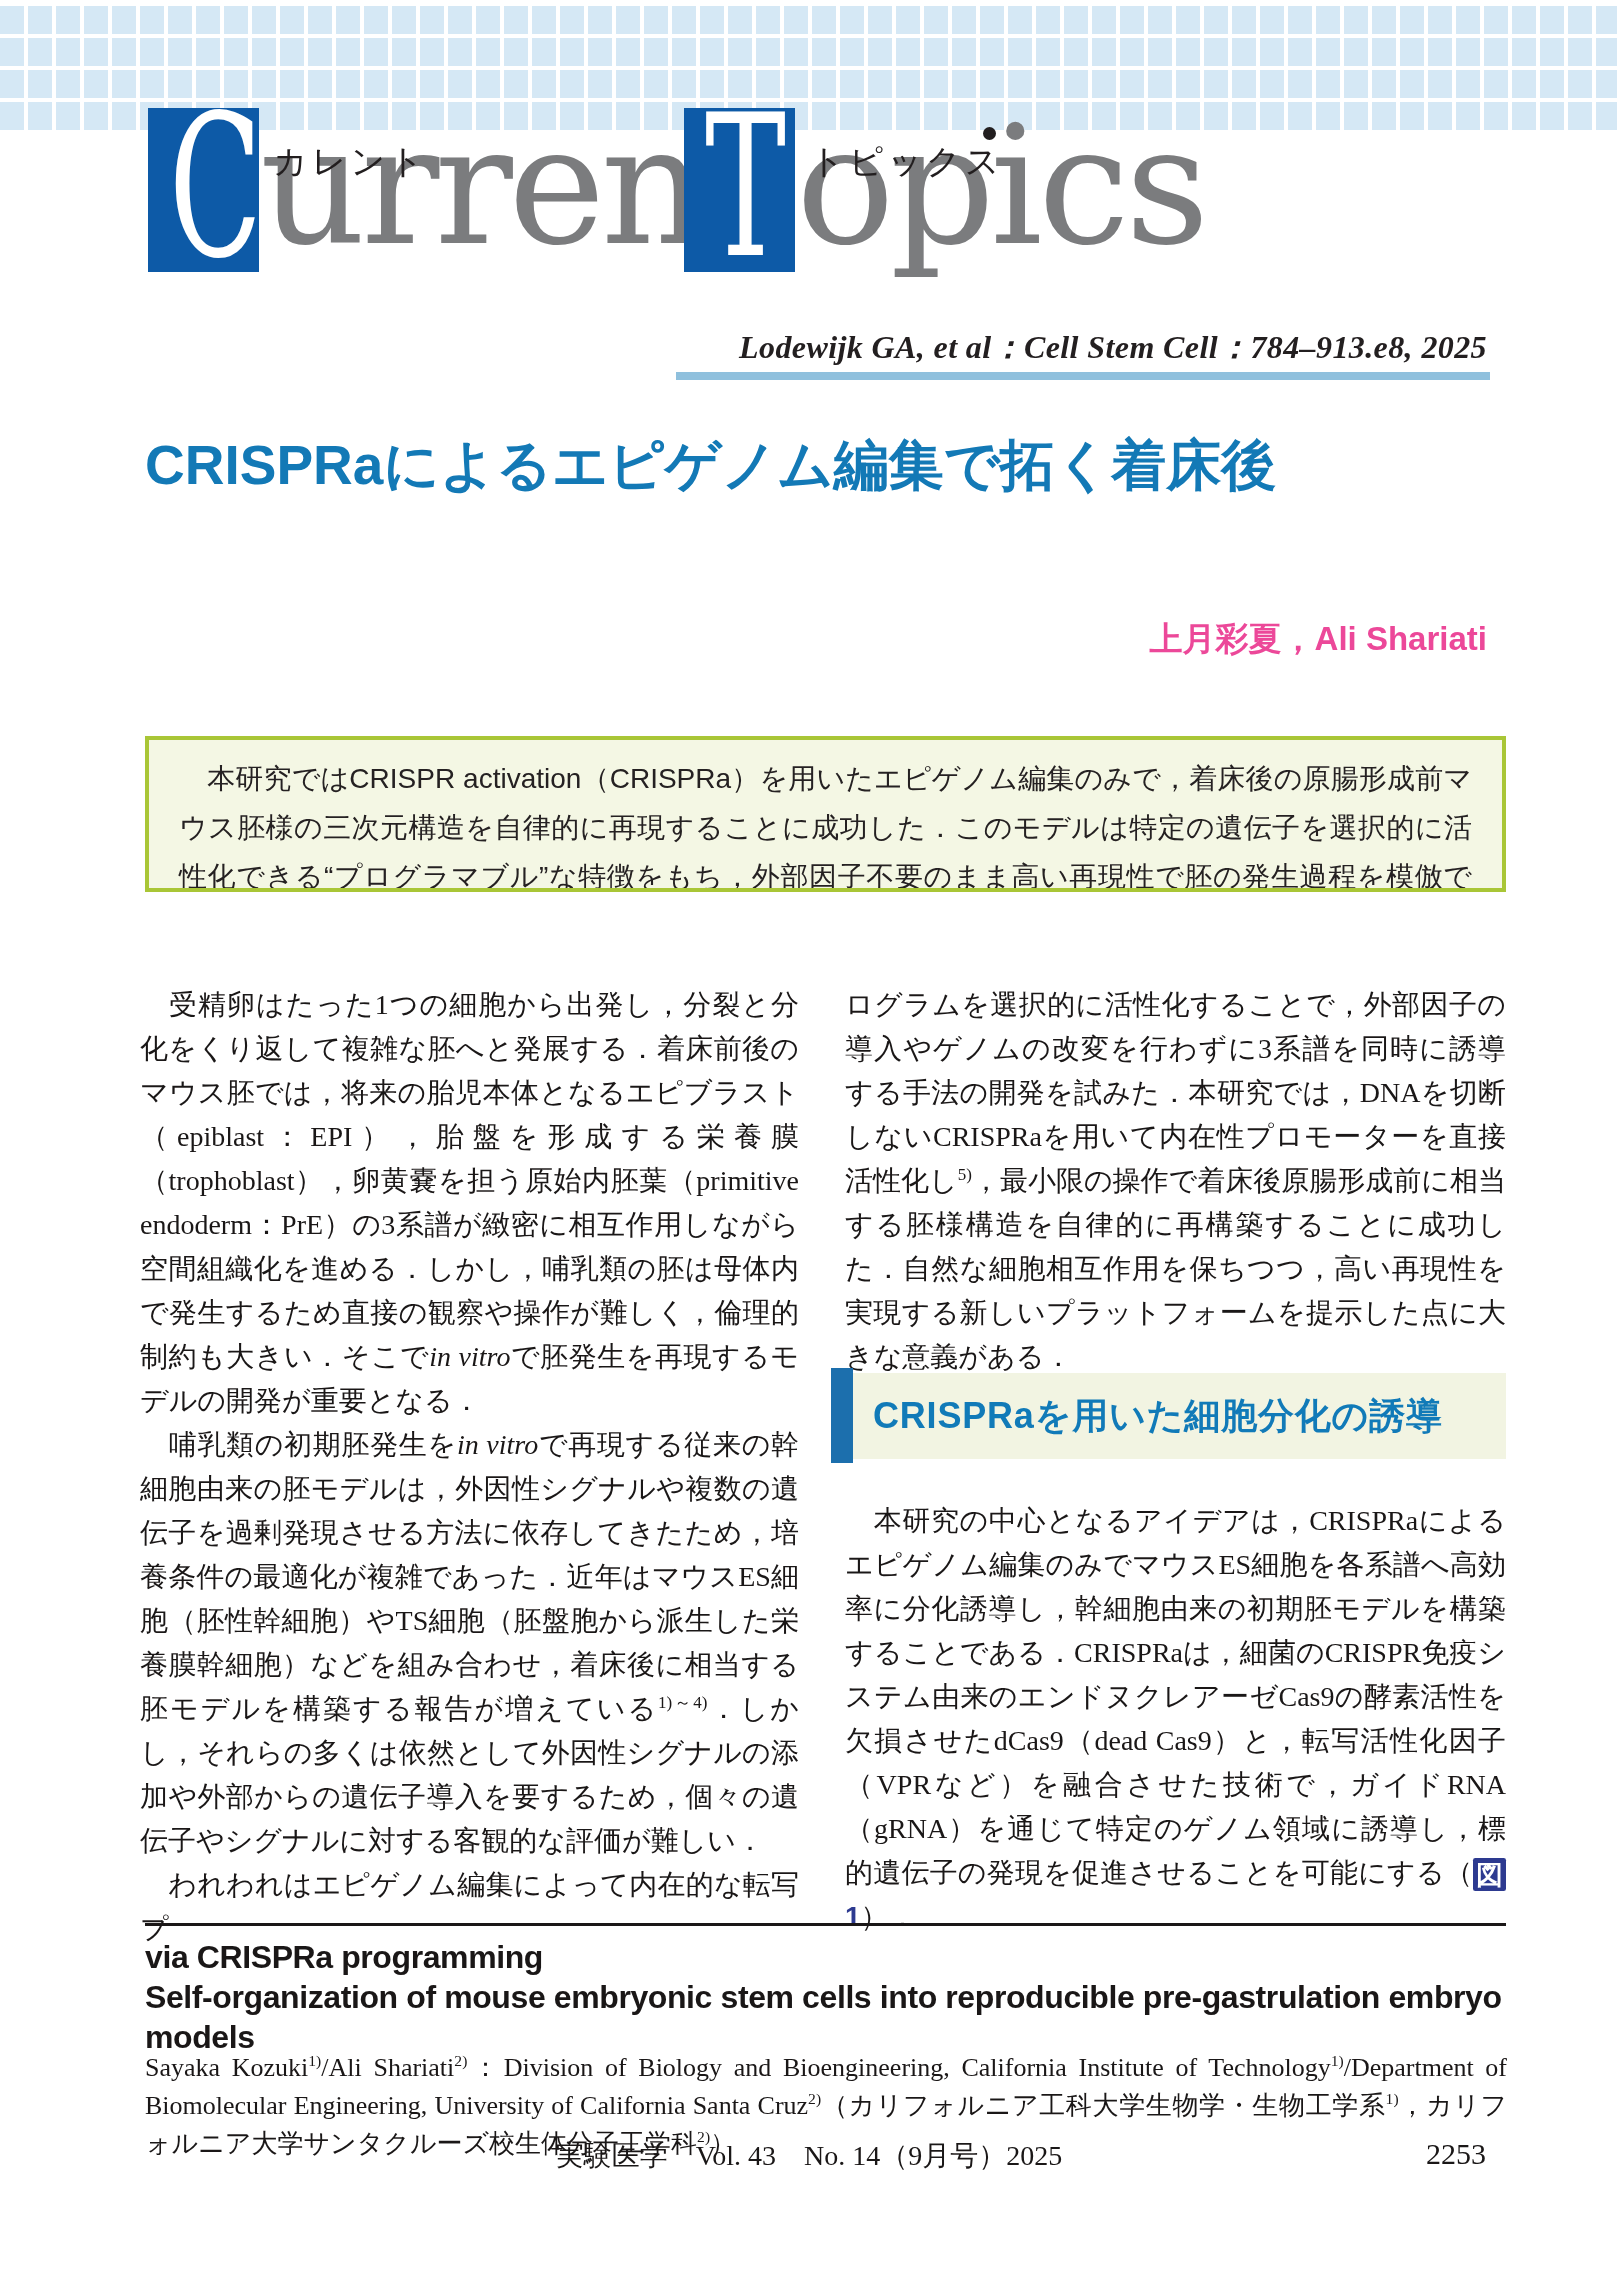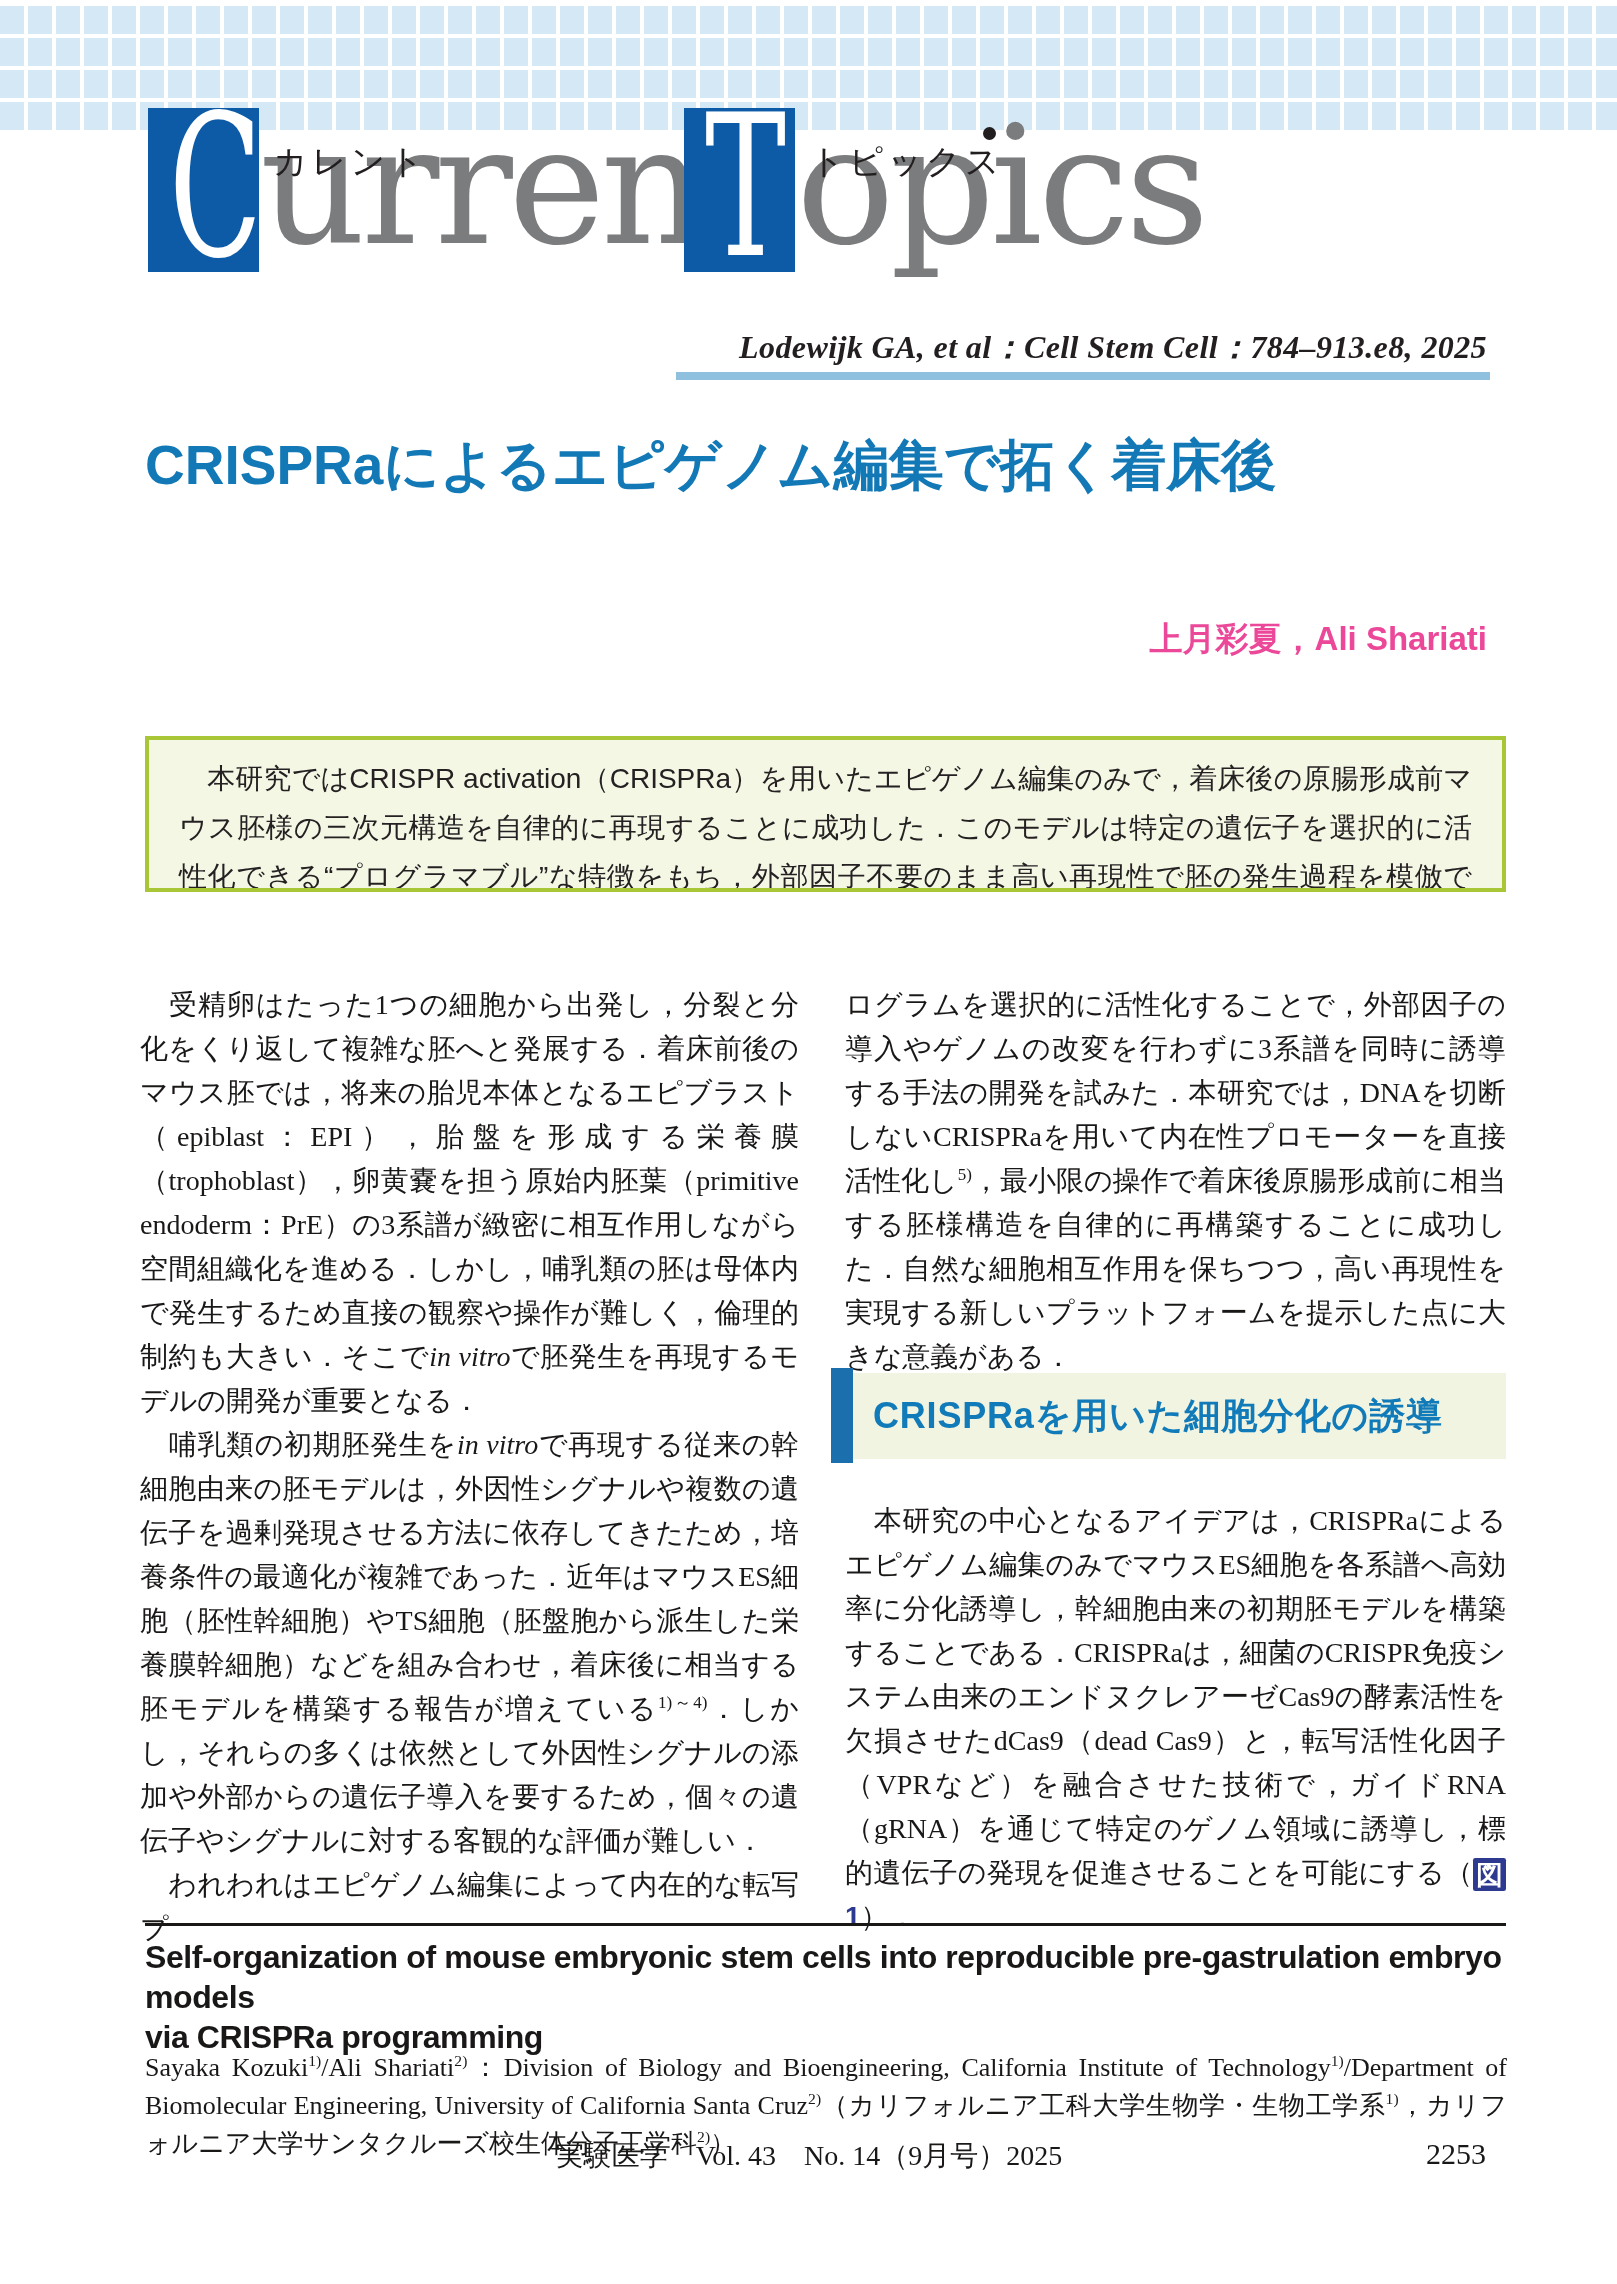--- a/index.html
+++ b/index.html
@@ -133,22 +133,22 @@
   <div class="sec-bar"></div>
   <div class="sec-box"></div>
   <div class="sec-text">CRISPRaを用いた細胞分化の誘導</div>
 
   <div class="bodycol col-right-b">
     <p><span>　本研究の中心となるアイデアは，CRISPRaによるエピゲノム編集のみでマウスES細胞を各系譜へ高効率に分化誘導し，幹細胞由来の初期胚モデルを構築することである．CRISPRaは，細菌のCRISPR免疫システム由来のエンドヌクレアーゼCas9の酵素活性を欠損させたdCas9（dead Cas9）と，転写活性化因子（VPRなど）を融合させた技術で，ガイドRNA（gRNA）を通じて特定のゲノム領域に誘導し，標的遺伝子の発現を促進させることを可能にする（</span><span class="fig-chip">図</span><span class="fig-num">1</span><span>）．</span></p>
   </div>
 
   <div class="fn-rule"></div>
   <div class="fn-title">
+    <div>via CRISPRa programming</div>
     <div>Self-organization of mouse embryonic stem cells into reproducible pre-gastrulation embryo models</div>
-    <div>via CRISPRa programming</div>
   </div>
   <p class="fn-affil"><span>Sayaka Kozuki</span><sup>1)</sup><span>/Ali Shariati</span><sup>2)</sup><span>：Division of Biology and Bioengineering, California Institute of Technology</span><sup>1)</sup><span>/Department of Biomolecular Engineering, University of California Santa Cruz</span><sup>2)</sup><span>（カリフォルニア工科大学生物学・生物工学系</span><sup>1)</sup><span>，カリフォルニア大学サンタクルーズ校生体分子工学科</span><sup>2)</sup><span>）</span></p>
 
   <div class="footer-journal">実験医学　Vol. 43　No. 14（9月号）2025</div>
   <div class="footer-page">2253</div>
 
 </div>
 
 
 </body></html>

